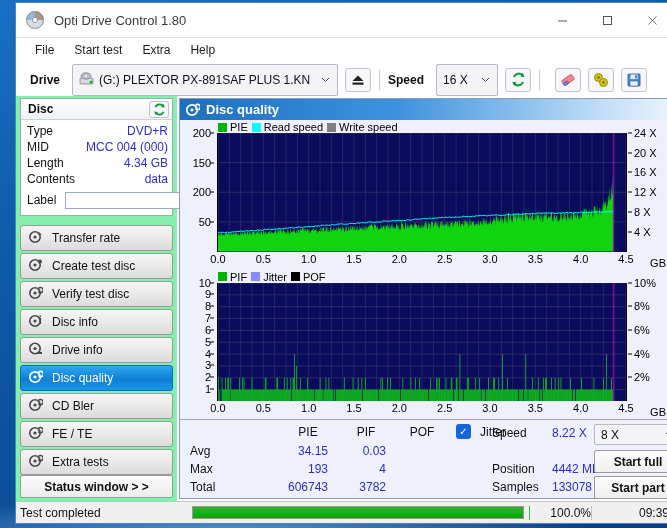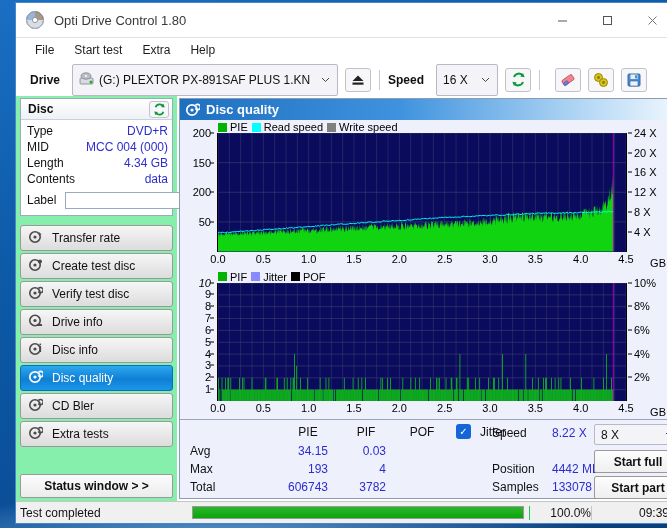--- a/index.html
+++ b/index.html
@@ -326,50 +326,58 @@
         <div class="navbtn">
           <span><svg width="14" height="14" viewBox="0 0 14 14">
                 <circle cx="6" cy="7" r="5.2" fill="none" stroke="#4a4a4a" stroke-width="1.6"></circle>
                 <circle cx="6" cy="7" r="1.6" fill="#4a4a4a"></circle>
                 <path d="M9.5 2.5 a2.6 2.6 0 1 1 -.2 3" fill="none" stroke="#4a4a4a" stroke-width="1.5"></path>
               </svg></span>
           <span>Verify test disc</span>
         </div>
         <div class="navbtn">
           <span><svg width="14" height="14" viewBox="0 0 14 14">
-                <circle cx="6" cy="6.5" r="5.2" fill="none" stroke="#4a4a4a" stroke-width="1.6"></circle>
-                <circle cx="6" cy="6.5" r="1.6" fill="#4a4a4a"></circle>
-                <rect x="8" y="10" width="5" height="2" fill="#4a4a4a"></rect>
-              </svg></span>
-          <span>Drive info</span>
-        </div>
-        <div class="navbtn">
-          <span><svg width="14" height="14" viewBox="0 0 14 14">
                 <circle cx="6" cy="7" r="5.2" fill="none" stroke="#4a4a4a" stroke-width="1.6"></circle>
                 <circle cx="6" cy="7" r="1.6" fill="#4a4a4a"></circle>
                 <rect x="10.5" y="4" width="1.6" height="6" fill="#4a4a4a"></rect>
                 <rect x="10.5" y="1.6" width="1.6" height="1.6" fill="#4a4a4a"></rect>
               </svg></span>
           <span>Disc info</span>
+        </div>
+        <div class="navbtn">
+          <span><svg width="14" height="14" viewBox="0 0 14 14">
+                <circle cx="6" cy="6.5" r="5.2" fill="none" stroke="#4a4a4a" stroke-width="1.6"></circle>
+                <circle cx="6" cy="6.5" r="1.6" fill="#4a4a4a"></circle>
+                <rect x="8" y="10" width="5" height="2" fill="#4a4a4a"></rect>
+              </svg></span>
+          <span>Drive info</span>
         </div>
         <div class="navbtn active">
           <span><svg width="14" height="14" viewBox="0 0 14 14">
                 <circle cx="6" cy="7" r="5.2" fill="none" stroke="#ffffff" stroke-width="1.7"></circle>
                 <circle cx="6" cy="7" r="1.6" fill="#ffffff"></circle>
                 <path d="M9.6 2.3 a2.7 2.7 0 1 1 -.3 3.1" fill="none" stroke="#ffffff" stroke-width="1.6"></path>
               </svg></span>
           <span>Disc quality</span>
         </div>
         <div class="navbtn">
           <span><svg width="14" height="14" viewBox="0 0 14 14">
                 <circle cx="6" cy="7" r="5.2" fill="none" stroke="#4a4a4a" stroke-width="1.6"></circle>
                 <circle cx="6" cy="7" r="1.6" fill="#4a4a4a"></circle>
                 <path d="M9.5 2.5 a2.6 2.6 0 1 1 -.2 3" fill="none" stroke="#4a4a4a" stroke-width="1.5"></path>
               </svg></span>
           <span>CD Bler</span>
+        </div>
+        <div class="navbtn">
+          <span><svg width="14" height="14" viewBox="0 0 14 14">
+                <circle cx="6" cy="7" r="5.2" fill="none" stroke="#4a4a4a" stroke-width="1.6"></circle>
+                <circle cx="6" cy="7" r="1.6" fill="#4a4a4a"></circle>
+                <path d="M9.5 2.5 a2.6 2.6 0 1 1 -.2 3" fill="none" stroke="#4a4a4a" stroke-width="1.5"></path>
+              </svg></span>
+          <span>FE / TE</span>
         </div>
         <div class="navbtn">
           <span><svg width="14" height="14" viewBox="0 0 14 14">
                 <circle cx="6" cy="7" r="5.2" fill="none" stroke="#4a4a4a" stroke-width="1.6"></circle>
                 <circle cx="6" cy="7" r="1.6" fill="#4a4a4a"></circle>
                 <path d="M9.5 2.5 a2.6 2.6 0 1 1 -.2 3" fill="none" stroke="#4a4a4a" stroke-width="1.5"></path>
               </svg></span>
           <span>Extra tests</span>
         </div>
       </div>
@@ -523,21 +531,21 @@
               <span style="top: 50%;">5</span>
               <i class="tick" style="top: 50%;"></i>
               <span style="top: 40%;">6</span>
               <i class="tick" style="top: 40%;"></i>
               <span style="top: 30%;">7</span>
               <i class="tick" style="top: 30%;"></i>
               <span style="top: 20%;">8</span>
               <i class="tick" style="top: 20%;"></i>
               <span style="top: 10%;">9</span>
               <i class="tick" style="top: 10%;"></i>
-              <span style="top: 0%; font-style: italic;">10</span>
+              <span style="top: 0%;">10</span>
               <i class="tick" style="top: 0%;"></i>
             </div>
           <div class="axisline-l"></div>
           <div class="plot" id="pif-plot">
             <svg id="pif-svg" width="100%" height="100%" preserveAspectRatio="none" viewBox="0 0 1000 300">
                 <line x1="0" y1="270" x2="1000" y2="270" stroke="#5a5a7a" stroke-width="1"></line>
                 <line x1="0" y1="240" x2="1000" y2="240" stroke="#5a5a7a" stroke-width="1"></line>
                 <line x1="0" y1="210" x2="1000" y2="210" stroke="#5a5a7a" stroke-width="1"></line>
                 <line x1="0" y1="180" x2="1000" y2="180" stroke="#5a5a7a" stroke-width="1"></line>
                 <line x1="0" y1="150" x2="1000" y2="150" stroke="#5a5a7a" stroke-width="1"></line>

